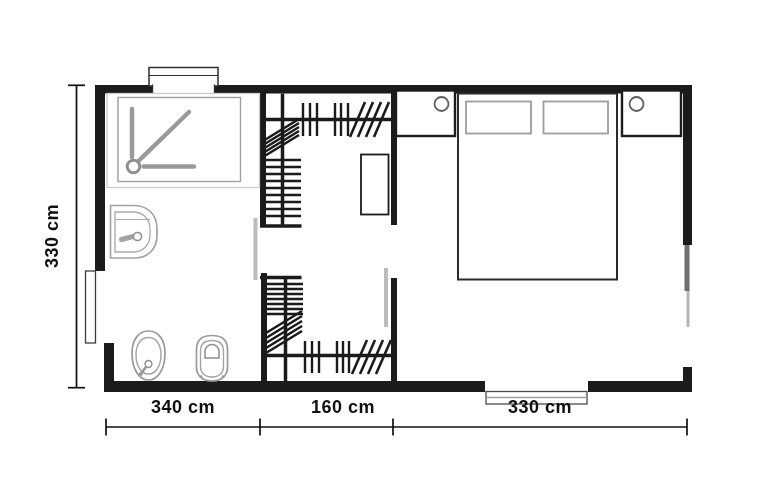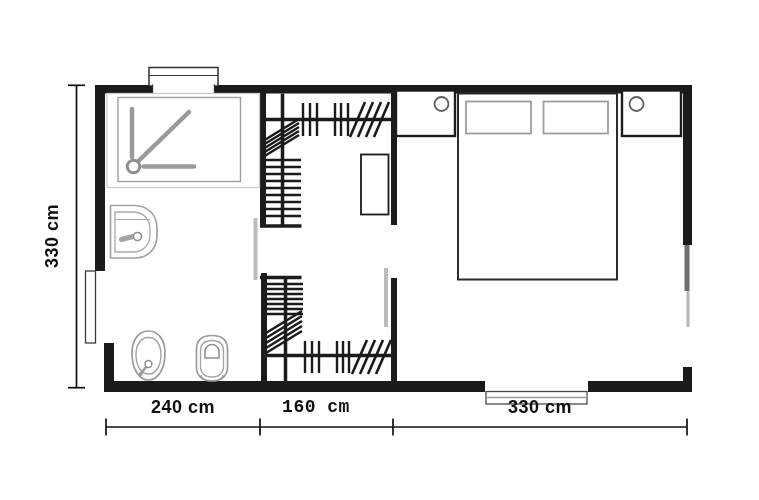--- a/index.html
+++ b/index.html
@@ -201,18 +201,18 @@
       <line x1="106" y1="427" x2="687" y2="427"></line>
       <line x1="106" y1="418.5" x2="106" y2="435.5"></line>
       <line x1="260" y1="418.5" x2="260" y2="435.5"></line>
       <line x1="393" y1="418.5" x2="393" y2="435.5"></line>
       <line x1="687" y1="418.5" x2="687" y2="435.5"></line>
     </g>
   </svg>
 
   <div class="dim-label vert" style="left:12px;top:225px;width:80px;">330 cm</div>
 
-  <div class="dim-label" style="left:138px;top:396px;width:90px;">240 cm</div>
-
-  <div class="dim-label" style="left:271px;top:396px;width:90px;font-family:Liberation Mono, monospace;">160 cm</div>
+  <div class="dim-label" style="left:138px;top:396px;width:90px;">340 cm</div>
+
+  <div class="dim-label" style="left:298px;top:396px;width:90px;">160 cm</div>
 
   <div class="dim-label" style="left:495px;top:396px;width:90px;">330 cm</div>
 </div>
 
 </body></html>

